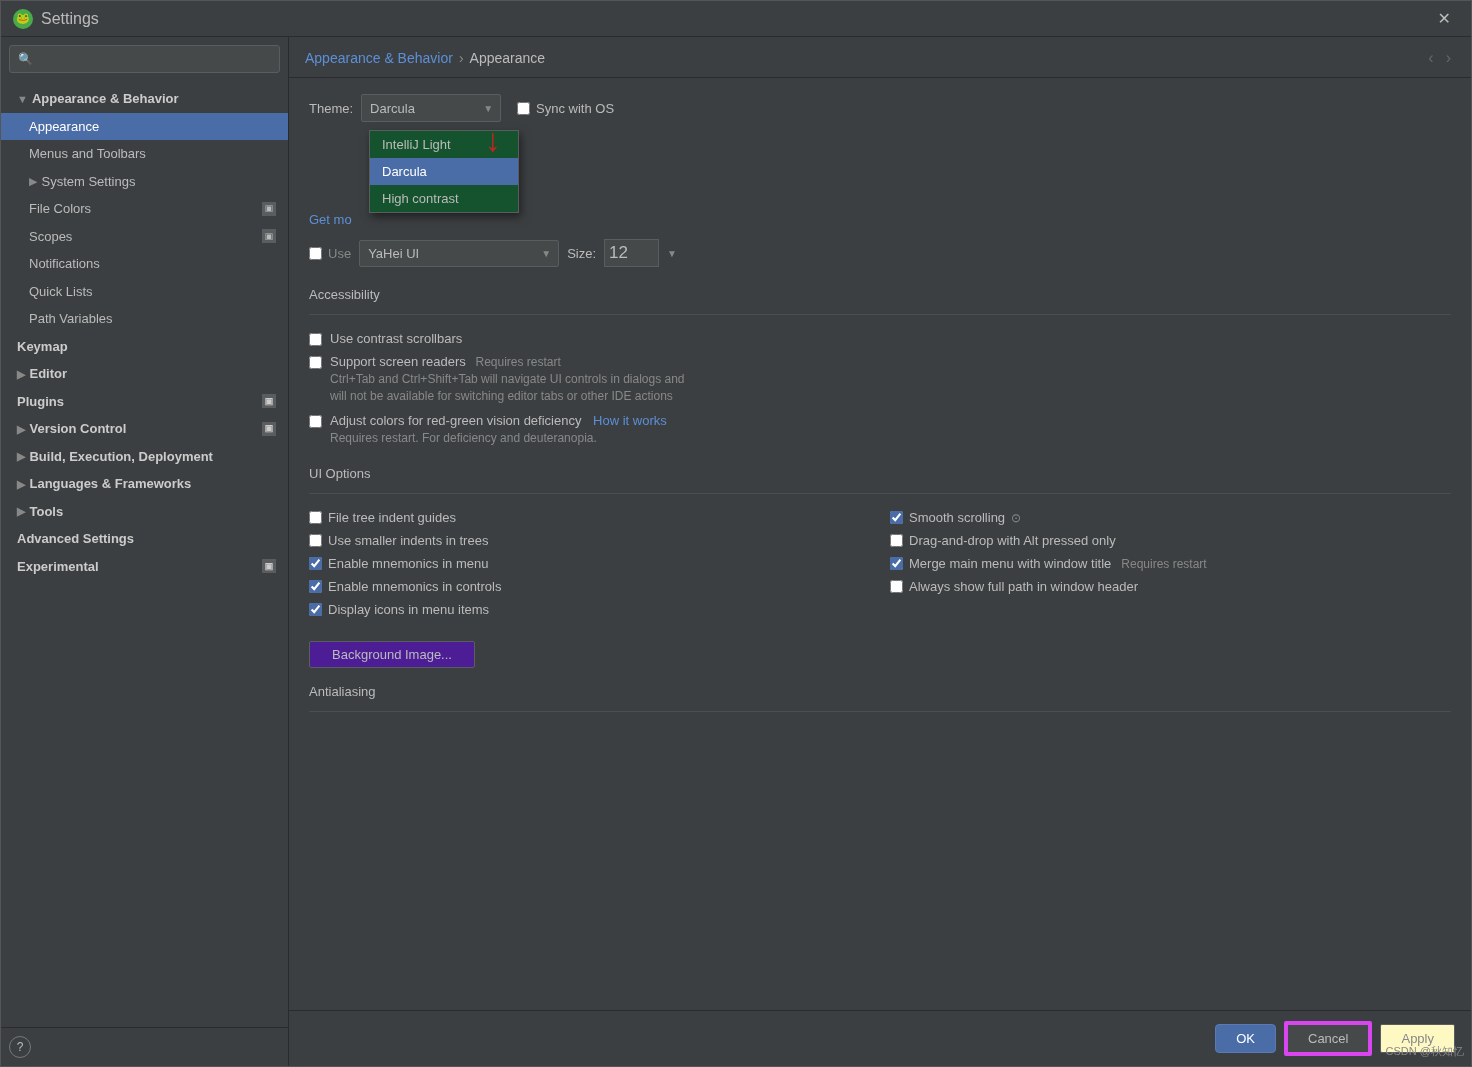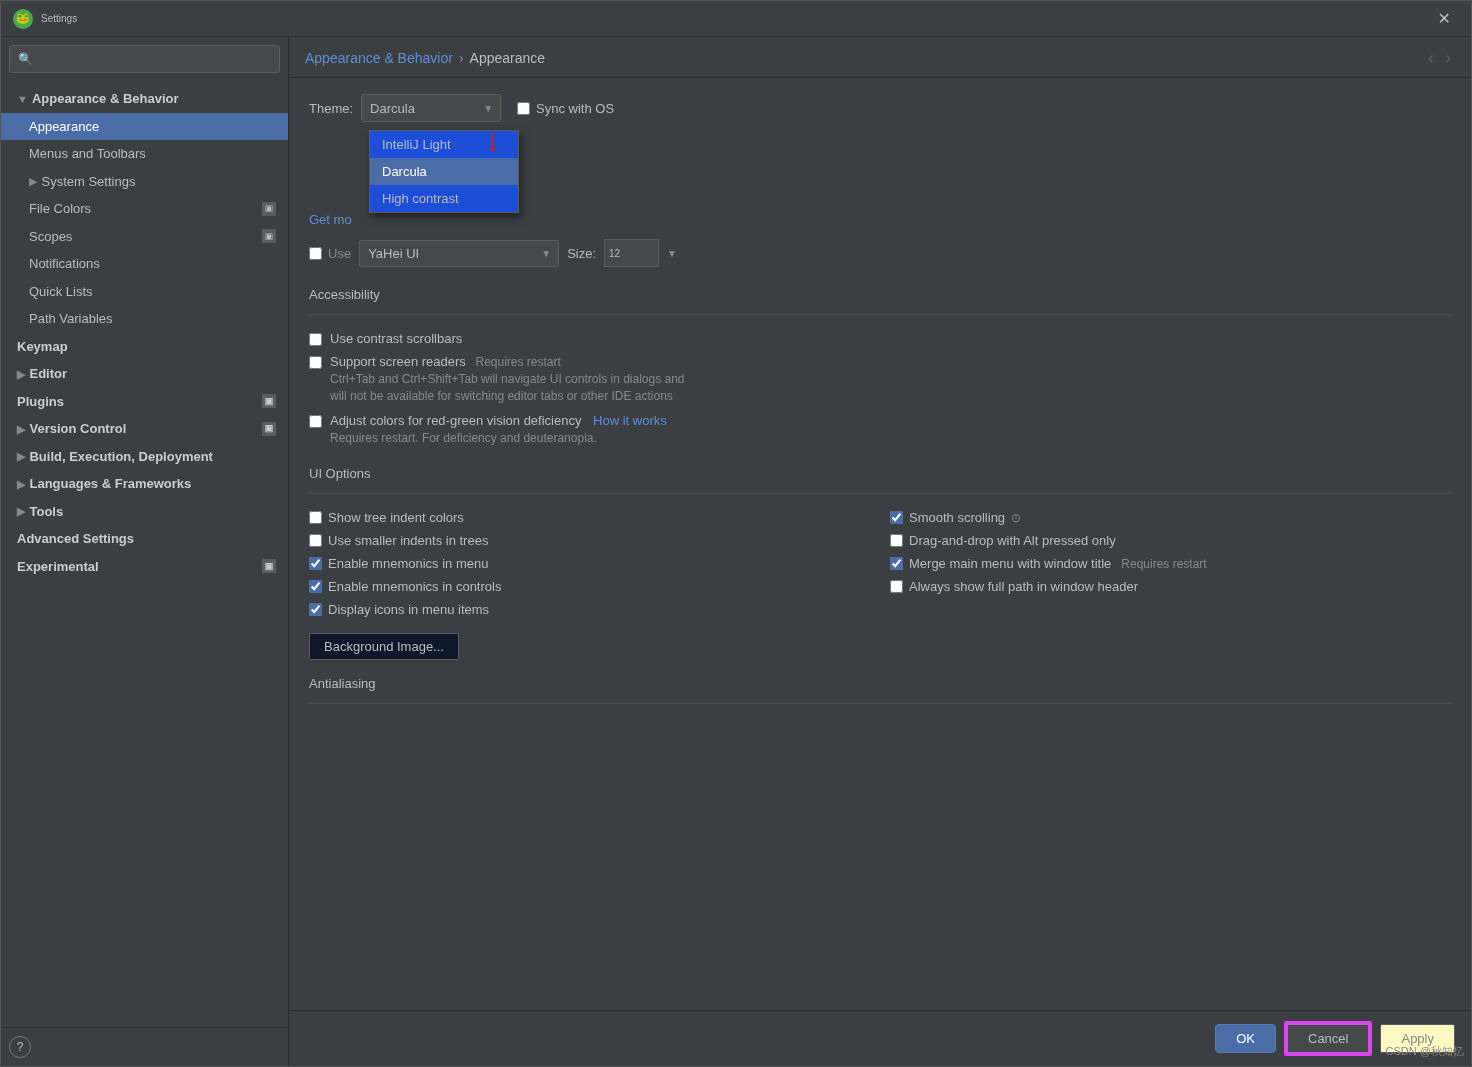--- a/index.html
+++ b/index.html
@@ -36,21 +36,21 @@
       background: #4aaa4a;
       border-radius: 50%;
       display: flex;
       align-items: center;
       justify-content: center;
       font-size: 11px;
       color: white;
     }
     .titlebar-title {
       color: #bbbbbb;
-      font-size: 10px;
+      font-size: 16px;
       flex: 1;
     }
     .titlebar-close {
       color: #bbbbbb;
       font-size: 16px;
       cursor: pointer;
       padding: 4px 8px;
     }
     .main-content {
       display: flex;
@@ -235,21 +235,21 @@
       cursor: pointer;
     }
     .checkbox-label input[type=checkbox] {
       accent-color: #4a6da7;
     }
     
     .dropdown-overlay {
       position: absolute;
       top: 52px;
       left: 80px;
-      background: #1d4ed8;
+      background: #14532d;
       border: 1px solid #5a5d5f;
       min-width: 150px;
       z-index: 100;
       box-shadow: 2px 4px 8px rgba(0,0,0,0.5);
     }
     .dropdown-item {
       padding: 6px 12px;
       cursor: pointer;
       color: #bbbbbb;
       font-size: 13px;
@@ -280,21 +280,21 @@
       height: 27px;
       appearance: none;
       border-radius: 2px;
     }
     .size-label { color: #bbbbbb; }
     .size-select {
       background: #45494a;
       border: 1px solid #5a5d5f;
       color: #bbbbbb;
       padding: 4px 4px;
-      font-size: 10px;
+      font-size: 17px;
       width: 55px;
       height: 28px;
     }
     
     .section-header-text {
       font-size: 13px;
       color: #bbbbbb;
       font-weight: normal;
       margin-bottom: 12px;
       margin-top: 4px;
@@ -348,27 +348,28 @@
     }
     .ui-option-label { color: #bbbbbb; font-size: 13px; }
     .question-icon {
       color: #888;
       font-size: 12px;
       cursor: pointer;
     }
     .info-text { color: #888; font-size: 12px; margin-left: 4px; }
     
     .bg-button {
-      background: #0f172a;
+      background: #4c1d95;
       border: 1px solid #5a5d5f;
       color: #bbbbbb;
-      padding: 5px 14px;
+      padding: 5px 22px;
       font-size: 13px;
       cursor: pointer;
       border-radius: 2px;
+      margin-top: 8px;
     }
     
     .antialiasing-section { margin-top: 8px; }
     
     .bottom-bar {
       border-top: 1px solid #2b2b2b;
       padding: 10px 16px;
       display: flex;
       justify-content: flex-end;
       align-items: center;
@@ -611,21 +612,21 @@
         </div>
 
         <div>
           <div class="section-header-text">UI Options</div>
           <hr class="section-divider">
 
           <div class="ui-options-grid">
 
             <div class="ui-option-row">
               <input type="checkbox" style="">
-              <span class="ui-option-label">Show tree indent colors</span>
+              <span class="ui-option-label">File tree indent guides</span>
             </div>
 
             <div class="ui-option-row">
               <input type="checkbox" checked="" style="">
               <span class="ui-option-label">Smooth scrolling</span>
               <span class="question-icon">⊙</span>
             </div>
 
             <div class="ui-option-row">
               <input type="checkbox" style="">

